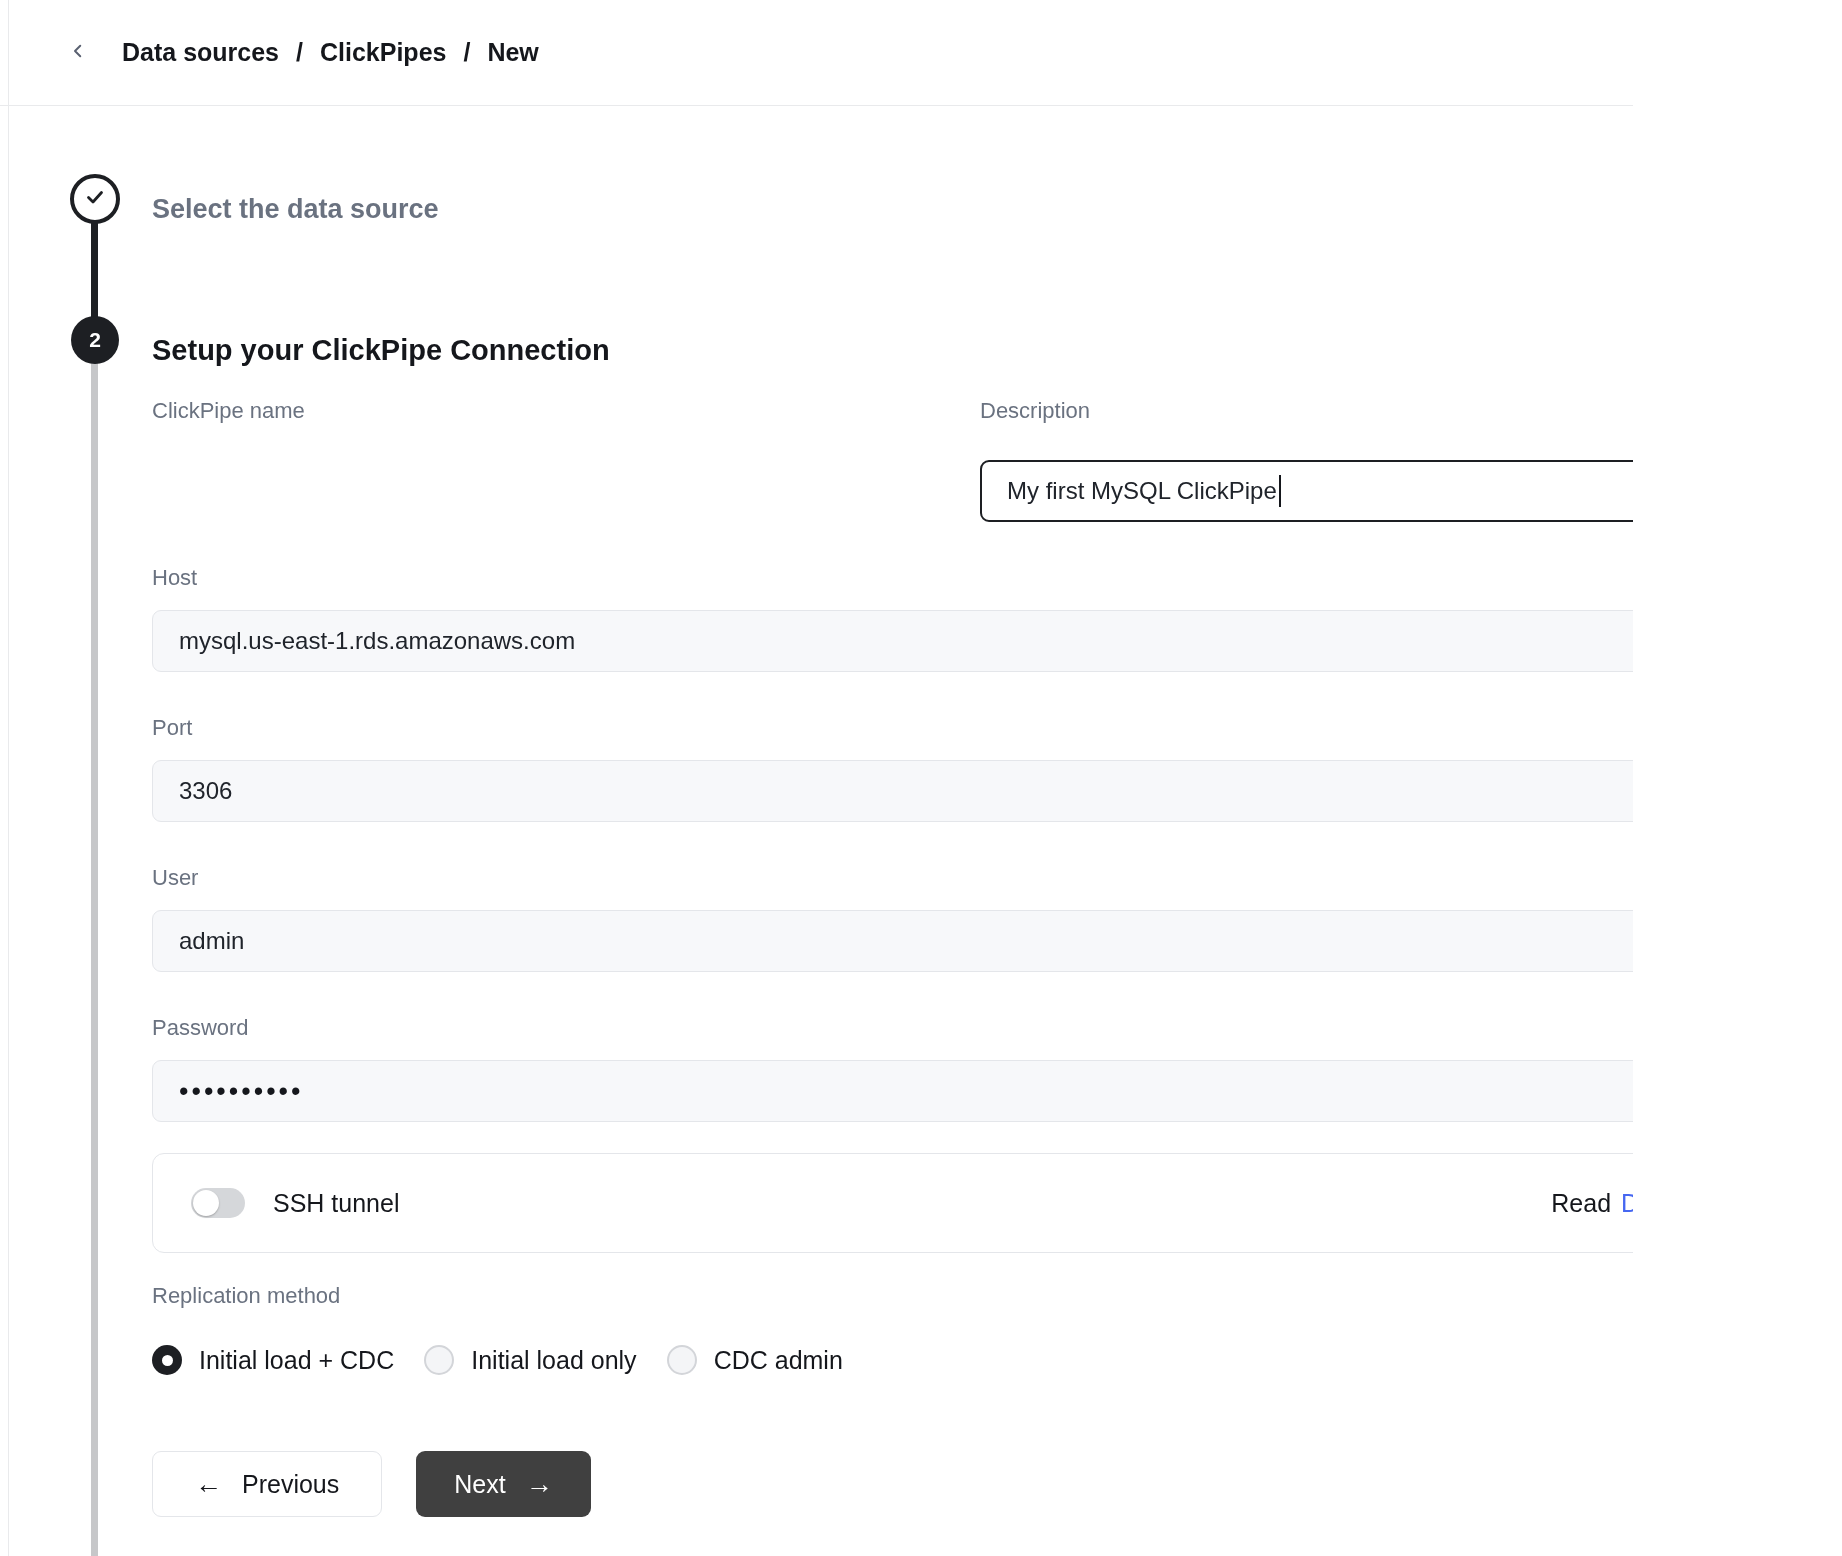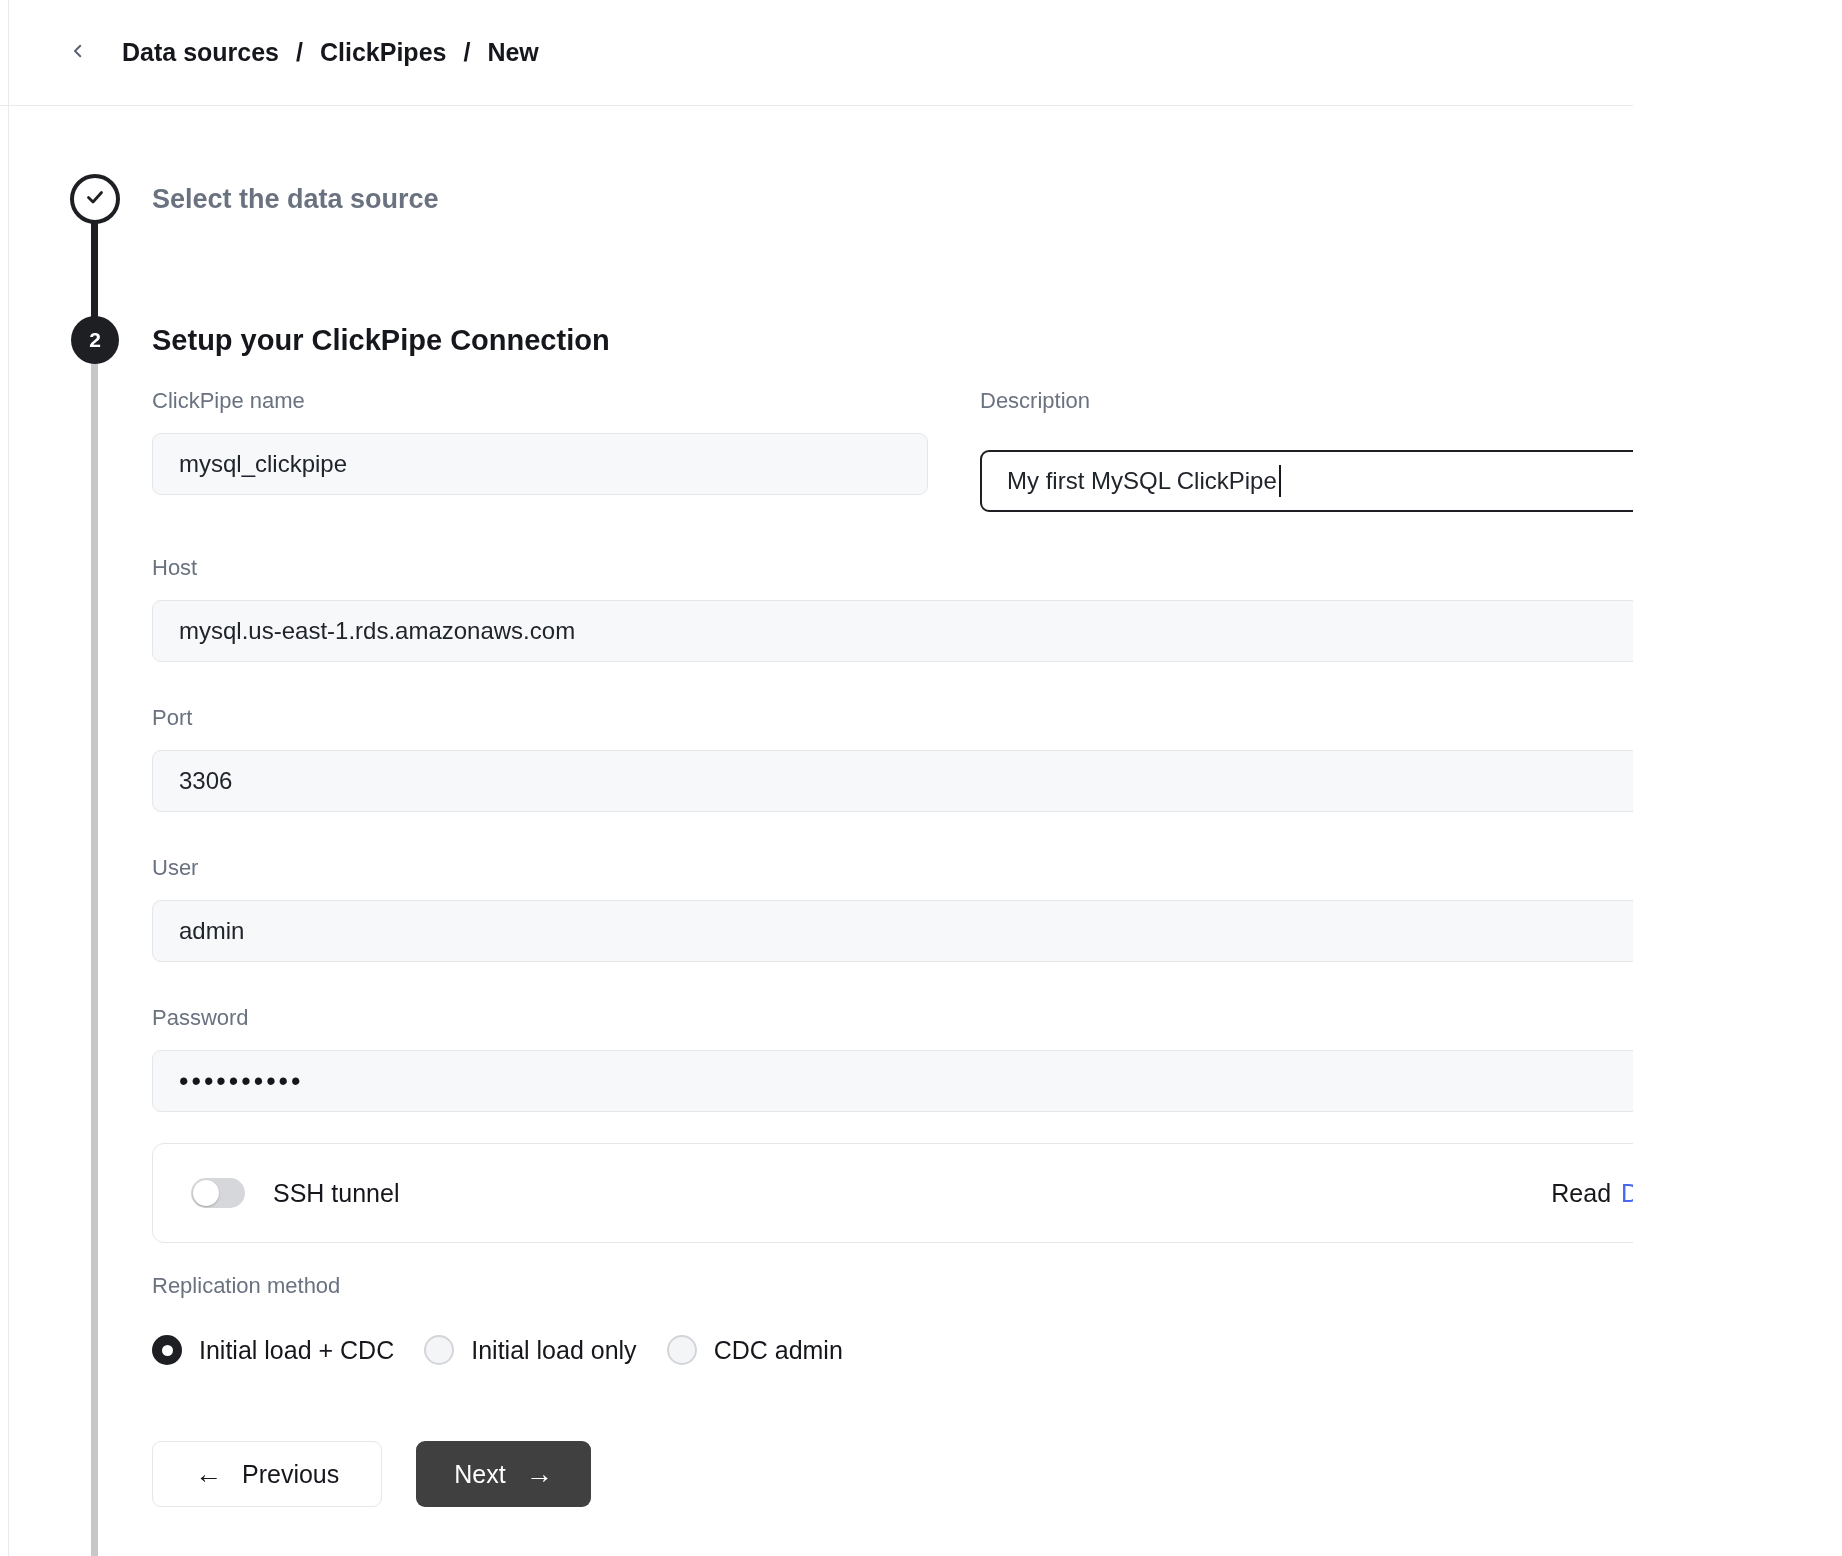--- a/index.html
+++ b/index.html
@@ -56,21 +56,21 @@
     font-size: 21px; font-weight: bold;
     display: flex; align-items: center; justify-content: center;
     z-index: 3;
   }
   .rail-line-gray {
     position: absolute; left: 91px; top: 362px;
     width: 7px; height: 1194px; background: #c6c7c9; z-index: 1;
   }
   
   .content {
-    position: absolute; left: 152px; top: 0; width: 1604px;
+    position: absolute; left: 152px; top: 10px; width: 1604px;
   }
   .step1-label {
     margin-top: 182px;
     font-size: 27px; font-weight: bold; color: #6a7280;
     line-height: 34px;
   }
   .section-heading {
     margin-top: 106px;
     font-size: 29px; font-weight: bold; color: #15171c;
     line-height: 36px;
@@ -202,21 +202,20 @@
 
   <div class="content">
 
     <div class="step1-label">Select the data source</div>
 
     <div class="section-heading">Setup your ClickPipe Connection</div>
 
     <div class="row-two-col mt-row1">
       <div class="col">
         <div class="field-label">ClickPipe name</div>
-        <input class="text-input" type="text" value="mysql_clickpipe" style="">
       </div>
       <div class="col">
         <div class="field-label">Description</div>
         <div class="desc-input">
           <span>My first MySQL ClickPipe</span>
           <span class="caret"></span>
         </div>
       </div>
     </div>
 

